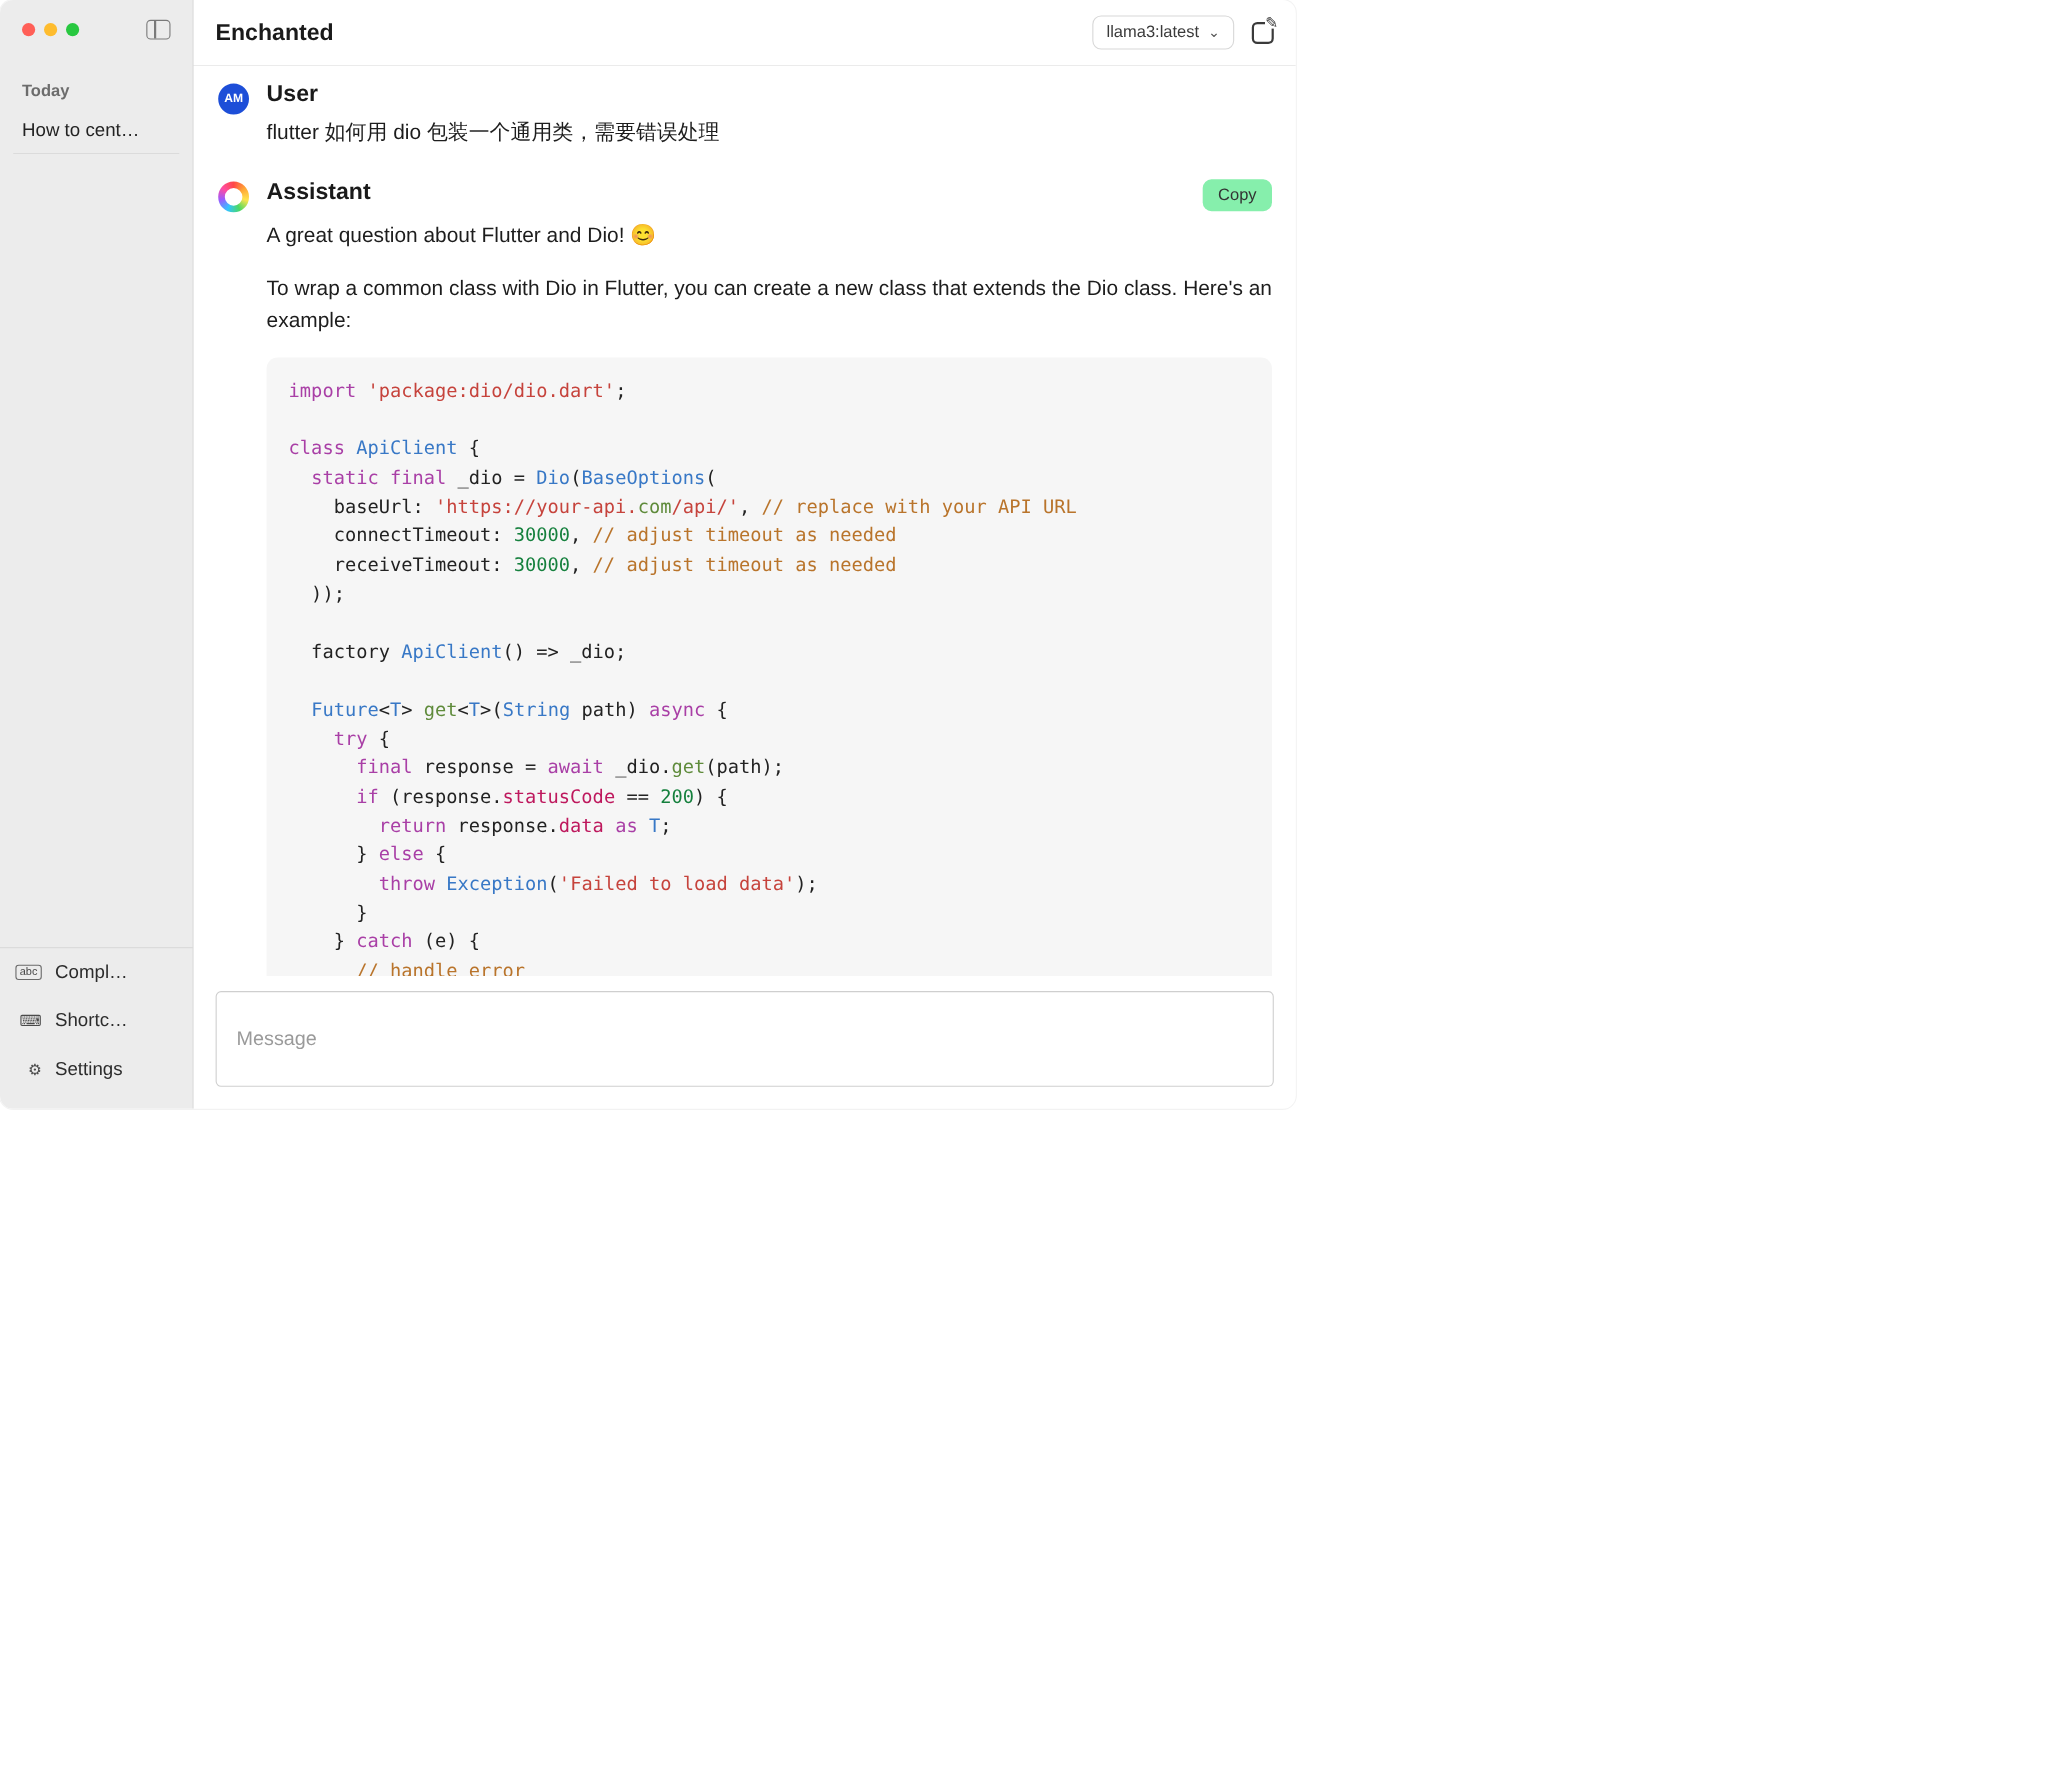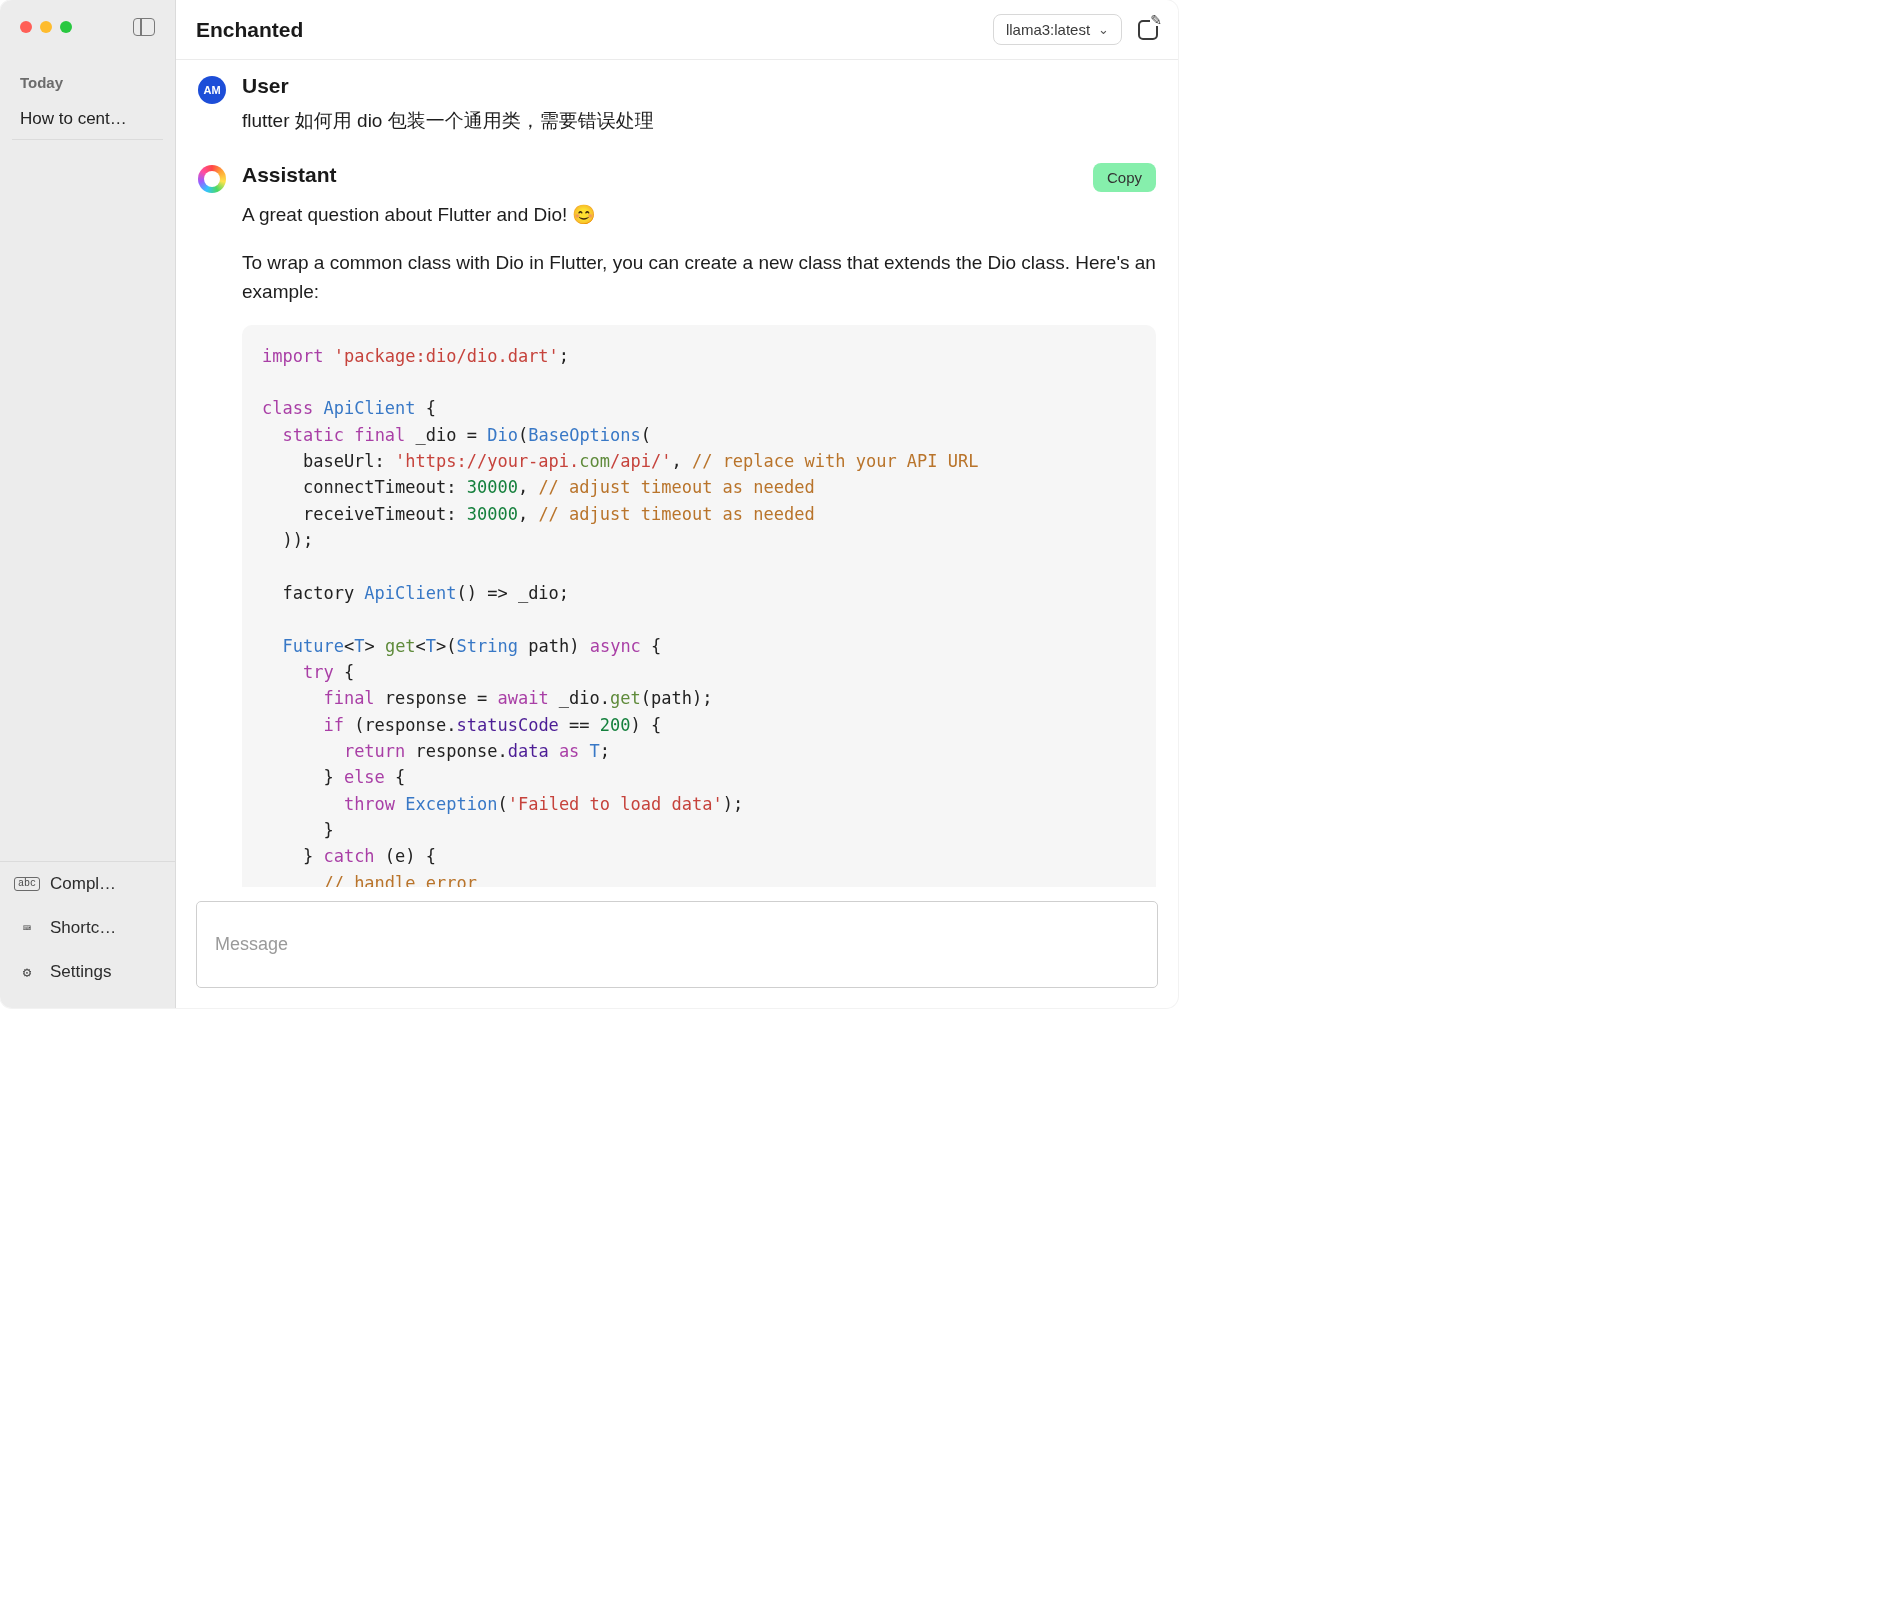--- a/index.html
+++ b/index.html
@@ -59,22 +59,22 @@
   .sidebar-spacer { flex:1; }
   .sidebar-footer { padding: 0 12px 14px 12px; border-top: 1px solid rgba(0,0,0,0.07); }
   .footer-item {
     display:flex; align-items:center; gap:12px;
     padding: 12px 6px 12px 4px;
     font-size: 17px;
     color: #2c2c2c;
     white-space: nowrap; overflow:hidden; text-overflow: ellipsis;
   }
   .footer-icon {
-    width:22px; display:flex; justify-content:center; align-items:center;
-    color:#4a4a4a; font-size:14px;font-family:Liberation Mono, monospace;
+    width:22px; display:flex; justify-content:flex-end; align-items:center;
+    color:#4a4a4a; font-size:14px;
   }
   .abc-badge {
     font-size:10px; border:1px solid #6a6a6a; border-radius:3px; padding:1px 3px; line-height:1;
   }
 
   .main { flex:1; display:flex; flex-direction:column; min-width:0; }
   .header {
     display:flex; align-items:center; padding: 14px 18px;
     border-bottom: 1px solid rgba(0,0,0,0.08);
   }
@@ -117,21 +117,21 @@
     padding: 18px 20px;
     font-family: ui-monospace, SFMono-Regular, Menlo, Consolas, monospace;
     font-size:17px; line-height:1.55;
     white-space: pre; overflow-x:auto;
     color:#222;
   }
   .tok-kw { color:#a93fa6; }    
   .tok-str { color:#c6433c; }   
   .tok-type { color:#3878c6; }
   .tok-num { color:#15803d; }
-  .tok-prop { color:#4c1d95; }
+  .tok-prop { color:#be185d; }
   .tok-cm { color:#b9742b; }    
   .tok-call { color:#5f8b3b; }
 
   .composer {
     padding: 14px 20px 20px 20px;
   }
   .composer input {
     width:100%; border:1.5px solid #cfcfcf; border-radius:5px;
     padding:32px 18px; font-size:18px; outline:none; color:#333;
   }

